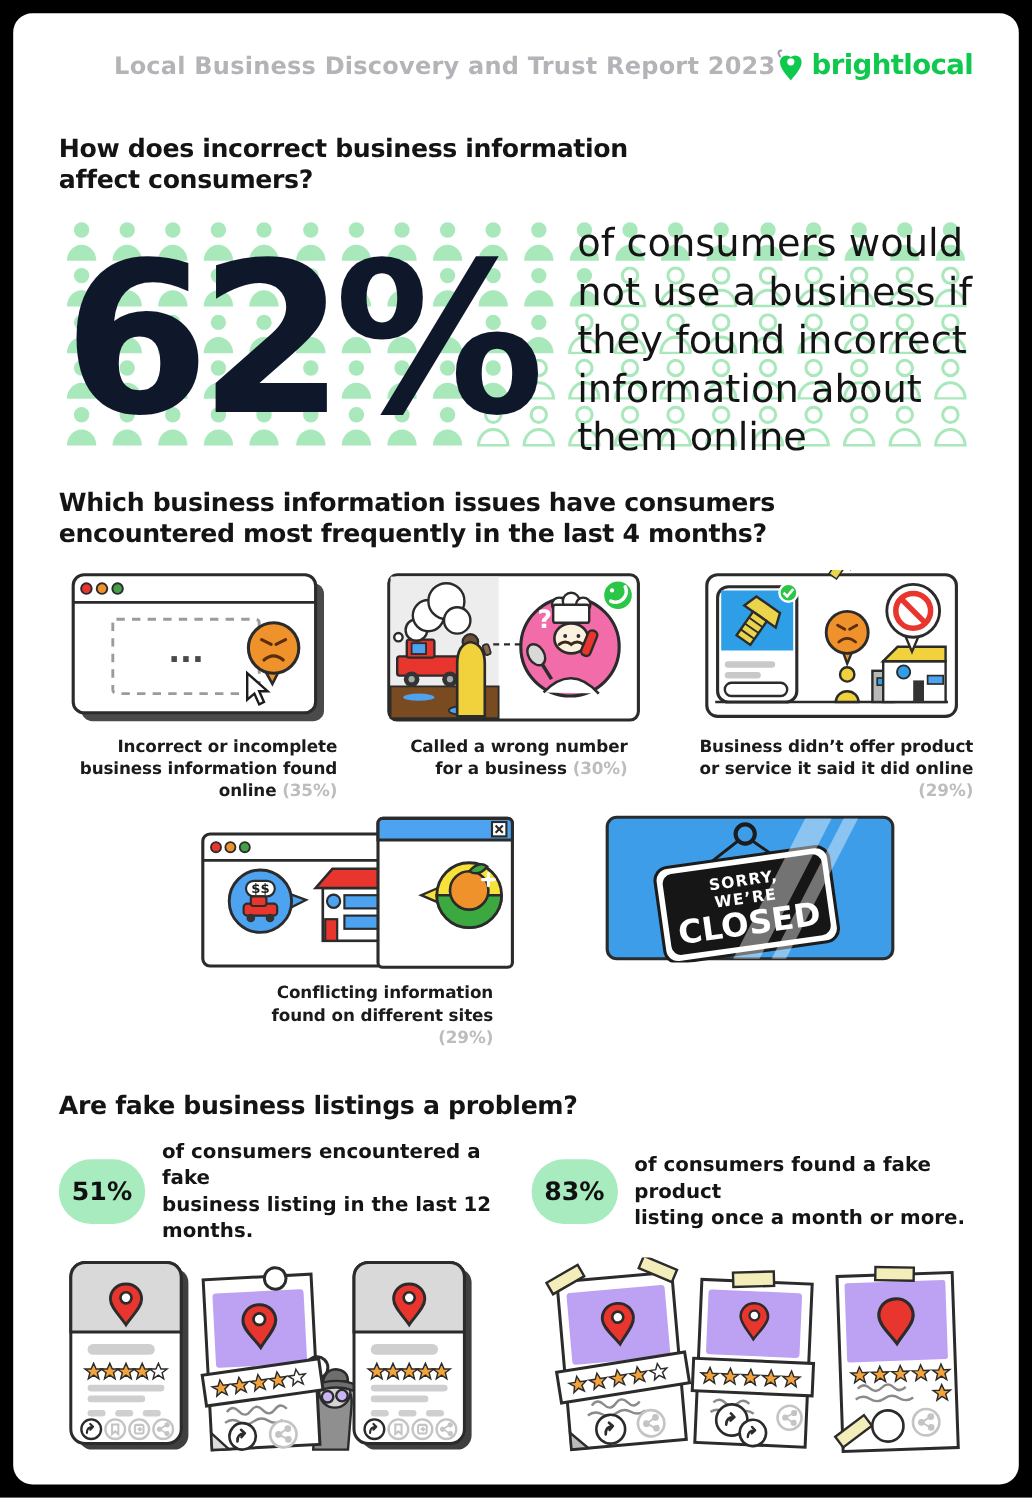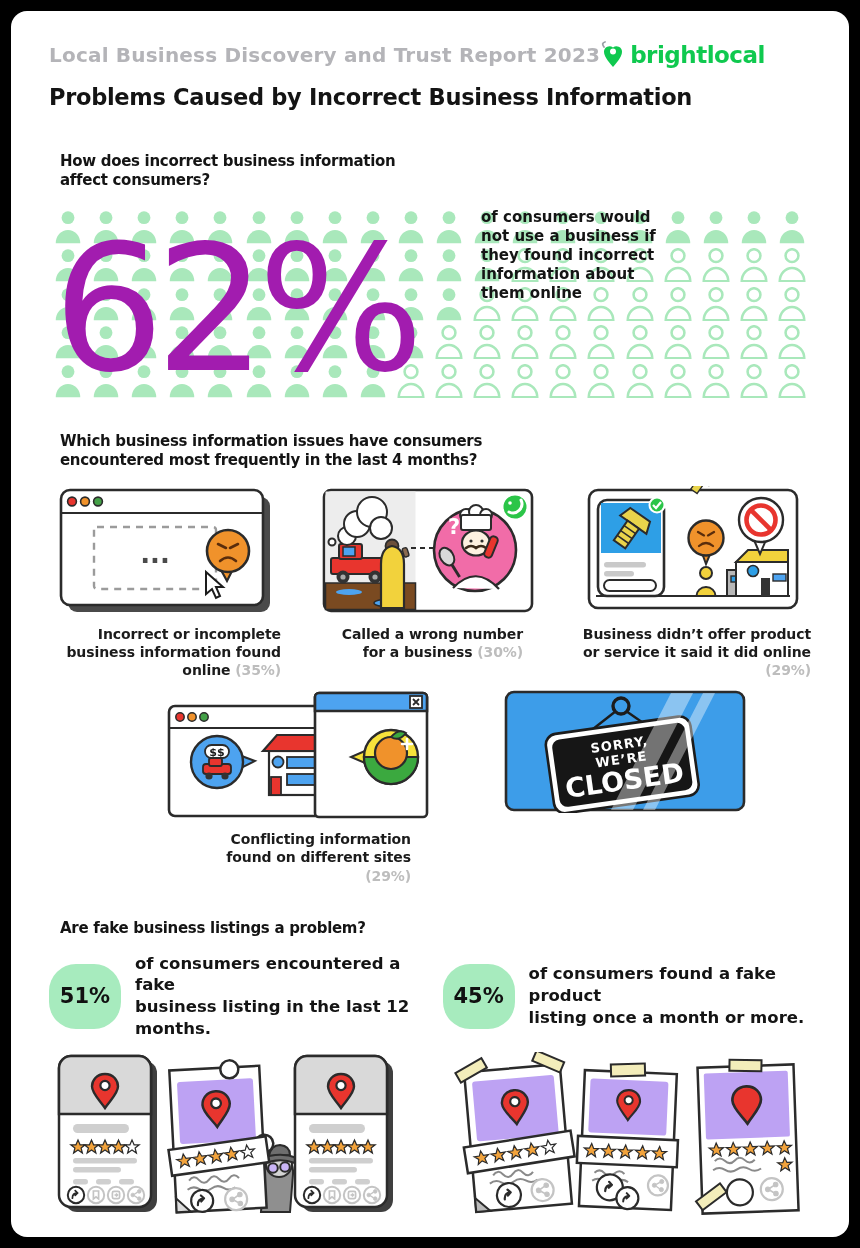--- a/index.html
+++ b/index.html
@@ -6,52 +6,52 @@
     --ink:#2b2b2b; --black:#141414; --green:#a9e8bb; --pill:#a7ebbe;
     --brand:#0fc94f; --graytxt:#b4b4b8; --pct:#bdbdbd;
     --orange:#f0922b; --star:#f2a33c; --red:#e8352e; --blue:#2e9fe6;
     --lblue:#4da3f0; --purple:#bda2f3; --yellow:#f2d23c; --tape:#f3edba;
   }
   html,body{margin:0;padding:0}
   body{width:860px;height:1248px;background:#000;position:relative;
        font-family:"DejaVu Sans","Liberation Sans",sans-serif;}
   .sheet{position:absolute;inset:11px;background:#fff;border-radius:16px;
          padding:30px 38px;box-sizing:border-box;overflow:hidden}
-  header{display:flex;justify-content:flex-start;align-items:center}
+  header{display:flex;justify-content:flex-end;align-items:center}
   .report-label{font-size:20px;font-weight:700;color:var(--graytxt);letter-spacing:.2px}
   .brand{display:flex;align-items:center;gap:4px;color:var(--brand);
          font-weight:800;font-size:23px;letter-spacing:-.5px}
   h1{font-size:22.5px;font-weight:800;color:var(--black);margin:15px 0 0;letter-spacing:-.3px}
-  h2{font-size:15px;font-weight:800;color:var(--black);margin:11px;line-height:1.26;
+  h2{font-size:21px;font-weight:800;color:var(--black);margin:0;line-height:1.26;
      white-space:pre-line;letter-spacing:-.3px}
   .affect h2{margin-top:42px}
   .statblock{position:relative;height:192px;margin-top:18px}
   .pictograph{position:absolute;inset:0;display:grid;
               grid-template-columns:repeat(20,1fr);justify-items:center;align-items:center}
   .pp{width:28px;height:34px}
   .pp.f{fill:var(--green)}
   .pp.o{fill:none;stroke:var(--green);stroke-width:2.2}
-  .bignum{position:absolute;left:4px;top:14px;font-size:175px;font-weight:400;
-          color:#a21caf;letter-spacing:-9px;line-height:1}
-  .stat-side{position:absolute;left:432px;top:0;margin:0;font-size:15px;font-weight:700;
+  .bignum{position:absolute;left:4px;top:14px;font-size:175px;font-weight:700;
+          color:#0f172a;letter-spacing:-9px;line-height:1}
+  .stat-side{position:absolute;left:432px;top:0;margin:0;font-size:32px;font-weight:400;
              color:var(--black);line-height:1.27;white-space:pre-line}
   .issues h2{margin-top:32px}
   .cards-row{display:flex;margin-top:16px}
   .row1{justify-content:space-between}
   .row2{justify-content:center;gap:72px;padding-left:52px;margin-top:10px}
   figure{margin:0;display:flex;flex-direction:column;align-items:center}
   figcaption{margin-top:9px;font-size:14px;font-weight:700;color:#1b1b1b;text-align:right;
              line-height:1.3;letter-spacing:-.1px}
   .pct{color:var(--pct)}
   .capw1{max-width:232px}.capw2{max-width:190px}.capw3{max-width:236px}
   .capw4{max-width:226px}.capw5{max-width:236px}
   .fake h2{margin-top:34px}
   .fake-stats{display:flex;justify-content:space-between;margin-top:15px;padding-right:2px}
   .fake-stat{display:flex;align-items:center;gap:14px}
-  .pill{background:var(--pill);border-radius:27px;min-width:72px;height:65px;display:flex;
+  .pill{background:var(--pill);border-radius:27px;min-width:72px;height:54px;display:flex;
         align-items:center;justify-content:center;font-size:21px;font-weight:800;color:#111;
         padding:0 10px;box-sizing:border-box}
   .fake-stat p{margin:0;font-size:16.5px;font-weight:700;line-height:1.32;
                white-space:pre-line;color:var(--black)}
   .fake-illus{display:flex;justify-content:space-between;margin-top:12px;align-items:flex-start}
   svg{display:block}
 </style>
 </head>
 <body>
 
@@ -85,21 +85,20 @@
     <div class="brand">
       <svg width="26" height="28" viewBox="0 0 26 28">
         <path d="M4,6 q-3,-4 1,-5" fill="none" stroke="#9aa0a6" stroke-width="1.8" stroke-linecap="round"></path>
         <path d="M13,26 C7,19 4,15 4,10.5 A5.4,5.4 0 0 1 13,6.6 A5.4,5.4 0 0 1 22,10.5 C22,15 19,19 13,26 Z" fill="#0fc94f"></path>
         <circle cx="13" cy="10.5" r="3" fill="#fff"></circle>
       </svg>
       <span>brightlocal</span>
     </div>
   </header>
 
-  <h1>Problems Caused by Incorrect Business Information</h1>
 
   <section class="affect">
     <h2>How does incorrect business information
 affect consumers?</h2>
     <div class="statblock">
       <div class="pictograph">
           <svg class="pp f" viewBox="0 0 24 29">
             <circle cx="12" cy="6.5" r="5.5"></circle>
             <path d="M1.5,28.5 a10.5,11.5 0 0 1 21,0 z"></path>
           </svg>
@@ -736,21 +735,21 @@
   <section class="fake">
     <h2>Are fake business listings a problem?</h2>
 
     <div class="fake-stats">
       <div class="fake-stat">
         <span class="pill">51%</span>
         <p>of consumers encountered a fake
 business listing in the last 12 months.</p>
       </div>
       <div class="fake-stat">
-        <span class="pill">45%</span>
+        <span class="pill">83%</span>
         <p>of consumers found a fake product
 listing once a month or more.</p>
       </div>
     </div>
 
     <div class="fake-illus">
 
       <svg width="352" height="168" viewBox="0 0 352 168">
         <g>
           <rect x="16" y="9" width="92" height="151" rx="12" fill="#3f3f3f"></rect>

